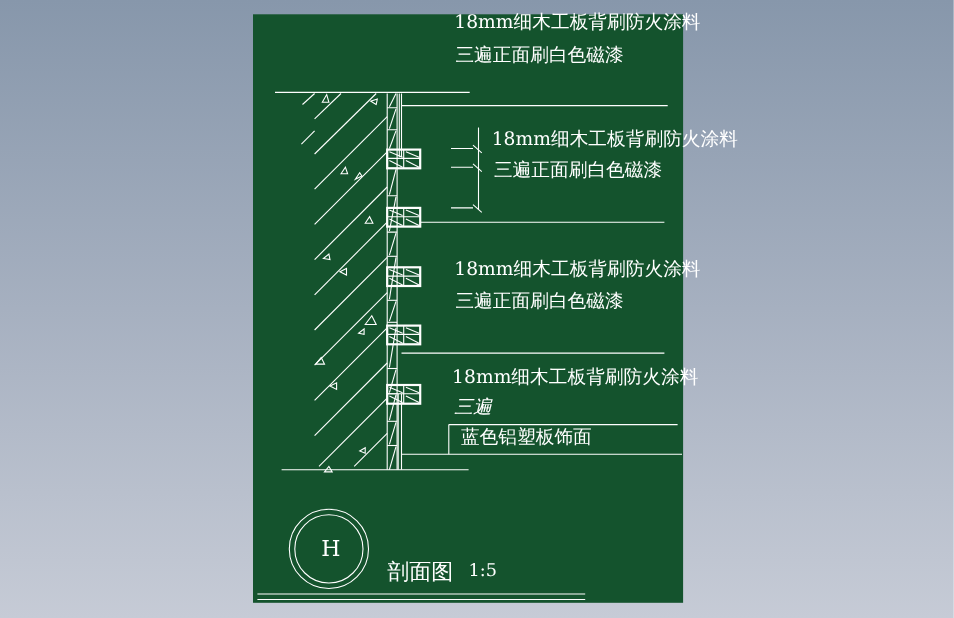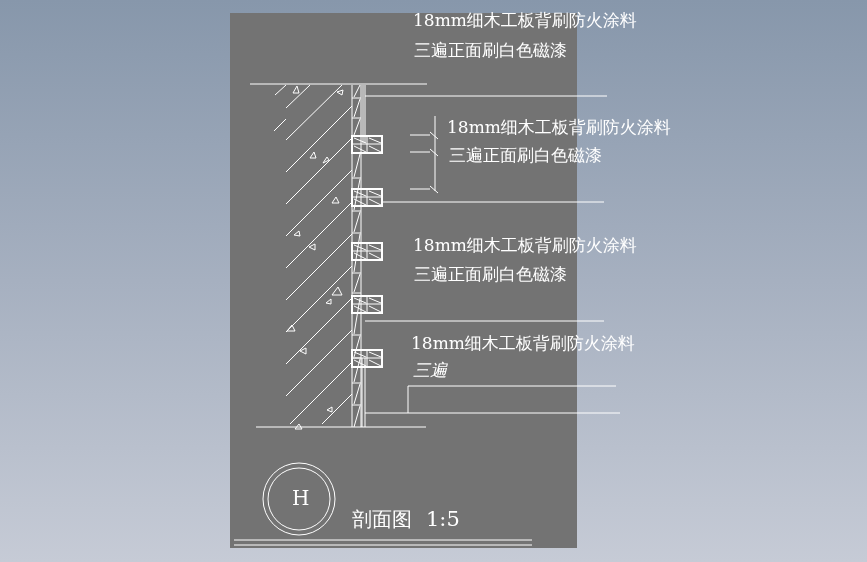--- a/index.html
+++ b/index.html
@@ -3,22 +3,22 @@
 <meta charset="utf-8">
 <style>
   html, body { margin: 0; padding: 0; }
   body {
     width: 867px; height: 562px; overflow: hidden;
     background: linear-gradient(to bottom, #8797ab 0%, #a6b0c0 50%, #c6cbd6 100%);
     position: relative;
     font-family: "DejaVu Sans", sans-serif;
   }
   #canvas {
-    position: absolute; left: 230px; top: 13px; width: 347px; height: 535px;
-    background: #737373;
+    position: absolute; left: 230px; top: 13px; width: 391px; height: 535px;
+    background: #14532d;
   }
   svg { position: absolute; left: 0; top: 0; }
   .cad-text {
     position: absolute; color: #fff; white-space: nowrap;
     font-family: "DejaVu Serif", serif; font-size: 17px; line-height: 20px;
     letter-spacing: 0px;
   }
 </style>
 </head>
 <body>
@@ -171,18 +171,19 @@
   <div class="cad-text" style="left:184px; top:27px;">三遍正面刷白色磁漆</div>
 
   <div class="cad-text" style="left:217px; top:104px;">18mm细木工板背刷防火涂料</div>
   <div class="cad-text" style="left:219px; top:132px;">三遍正面刷白色磁漆</div>
 
   <div class="cad-text" style="left:183px; top:222px;">18mm细木工板背刷防火涂料</div>
   <div class="cad-text" style="left:184px; top:251px;">三遍正面刷白色磁漆</div>
 
   <div class="cad-text" style="left:181px; top:320px;">18mm细木工板背刷防火涂料</div>
   <div class="cad-text" style="left:183px; top:347px;font-style:italic;">三遍</div>
+  <div class="cad-text" style="left:189px; top:375px;">蓝色铝塑板饰面</div>
 
   <div class="cad-text" style="left:62px; top:475px; font-size:20px;">H</div>
 
   <div class="cad-text" style="left:122px; top:496px; font-size:20px;">剖面图</div>
-  <div class="cad-text" style="left:196px; top:496px; font-size:21px;">1:5</div>
+  <div class="cad-text" style="left:196px; top:496px; font-size:16px;">1:5</div>
 </div>
 
 </body></html>

